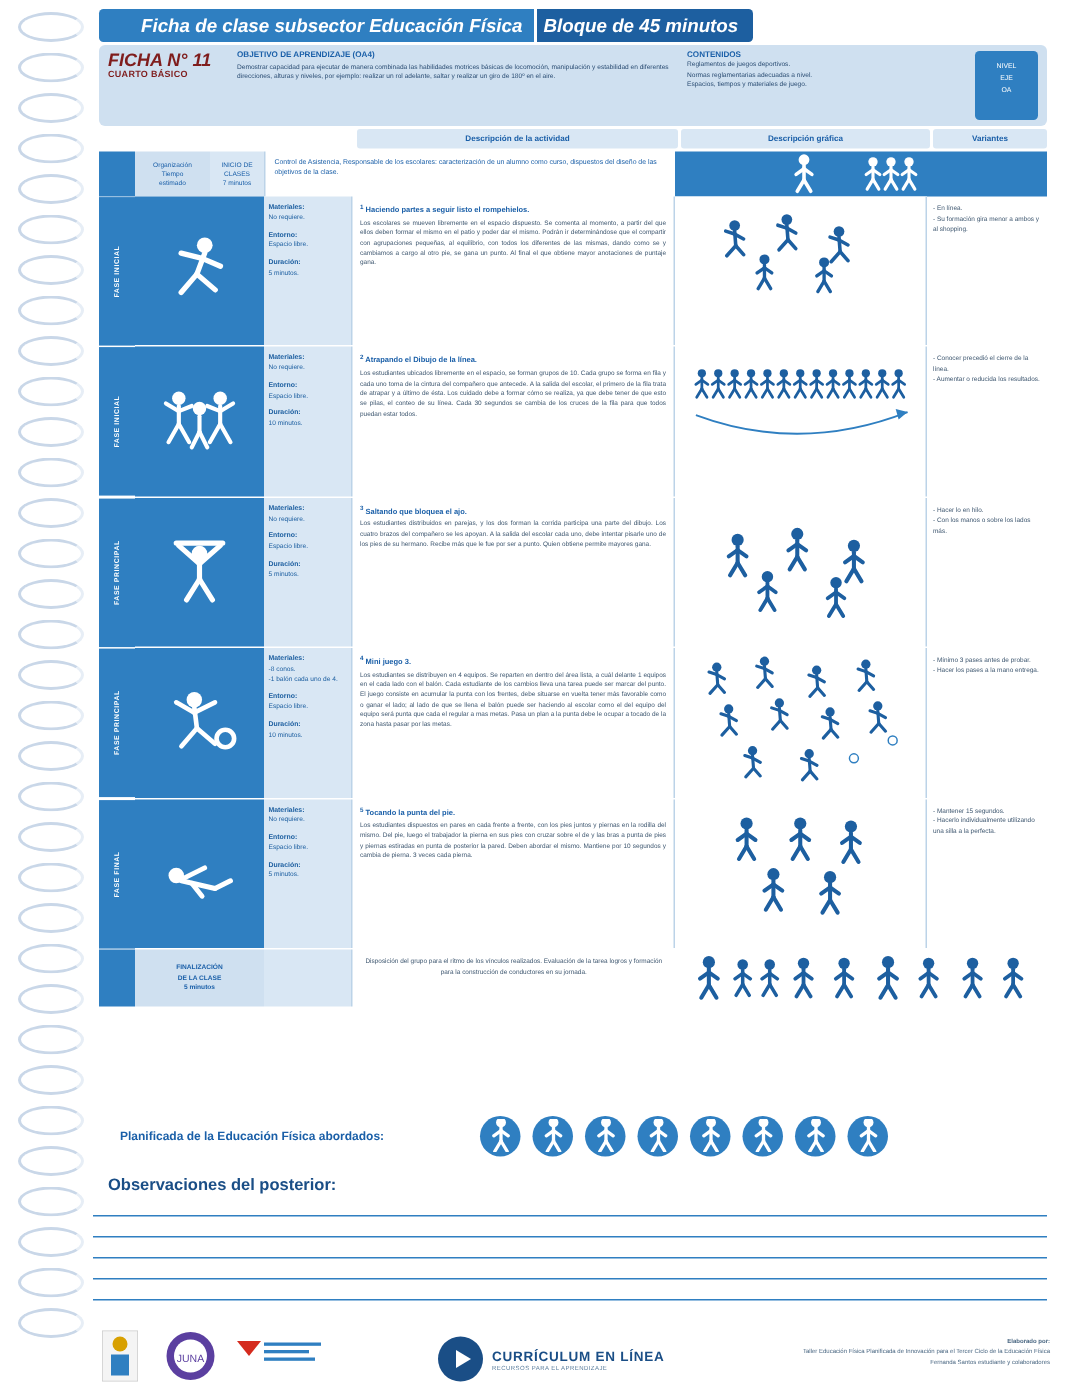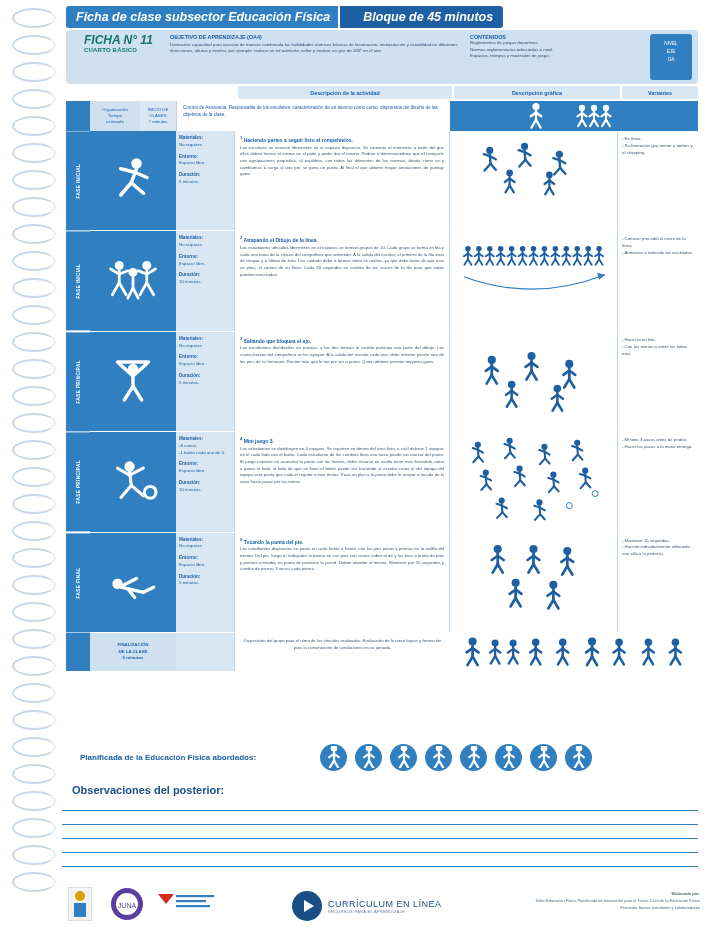--- a/index.html
+++ b/index.html
@@ -38,32 +38,32 @@
     width: 530px; height: 22px;
     display: flex;
     align-items: stretch;
   }
   .banner .b1 {
     background: #2f7fc1;
     color: #ffffff;
     font-size: 12.5px;
     font-weight: bold;
     font-style: italic;
-    padding: 2px 8px 0 10px;
+    padding: 2px 8px 0 28px;
     border-radius: 3px 0 0 3px;
     white-space: nowrap;
     line-height: 19px;
   }
   .banner .b2 {
     background: #1d5fa0;
     color: #ffffff;
     font-size: 12.5px;
     font-weight: bold;
     font-style: italic;
-    padding: 2px 10px 0 23px;
+    padding: 2px 10px 0 4px;
     border-radius: 0 3px 3px 0;
     white-space: nowrap;
     line-height: 19px;
     border-left: 2px solid #ffffff;
   }
   
   .card {
     position: absolute;
     left: 66px; top: 30px;
     width: 632px; height: 54px;
@@ -71,24 +71,23 @@
     border-radius: 4px;
   }
   .card-inner {
     position: absolute;
     left: 0; top: 0; right: 0; bottom: 0;
     display: flex;
     padding: 4px 6px;
   }
   .ficha-no {
     width: 82px;
-    color: #0f766e;
+    color: #7f1d1d;
     font-weight: bold;
     line-height: 1.05;
-    margin-left: 12px;
   }
   .ficha-no .big { font-size: 12px; font-style: italic; display: block; }
   .ficha-no .small { font-size: 6px; display: block; letter-spacing: .2px; }
   .obj-col { width: 300px; padding-left: 4px; }
   .obj-col .t { font-size: 5.4px; font-weight: bold; color: #1a5fa8; }
   .obj-col .body { font-size: 4.4px; color: #2b4d73; line-height: 1.45; margin-top: 2px; }
   .cont-col { width: 160px; padding-left: 4px; }
   .cont-col .t { font-size: 5.4px; font-weight: bold; color: #1a5fa8; }
   .cont-col .li { font-size: 4.4px; color: #2b4d73; line-height: 1.5; }
   .nivel-box {
@@ -240,21 +239,21 @@
     display: flex; align-items: center; gap: 6px;
   }
   .play {
     width: 30px; height: 30px; border-radius: 50%;
     background: #1a4e86; display:flex;align-items:center;justify-content:center;
   }
   .play:after {
     content:''; width:0;height:0;border-left:10px solid #fff;
     border-top:6px solid transparent;border-bottom:6px solid transparent; margin-left:3px;
   }
-  .curric .txt .t1 { font-size: 9px; color: #1a4e86; font-weight: normal; letter-spacing: .5px; }
+  .curric .txt .t1 { font-size: 9px; color: #1a4e86; font-weight: bold; letter-spacing: .5px; }
   .curric .txt .t2 { font-size: 4px; color: #5a7d9c; letter-spacing: .3px; }
   .credits { position: absolute; right: 2px; top: 6px; text-align: right; }
   .credits div { font-size: 4px; color: #4a6782; line-height: 1.7; }
   .credits .c0 { font-weight: bold; }
   
   svg.fig { display:block; }
 </style>
 </head>
 <body>
 

